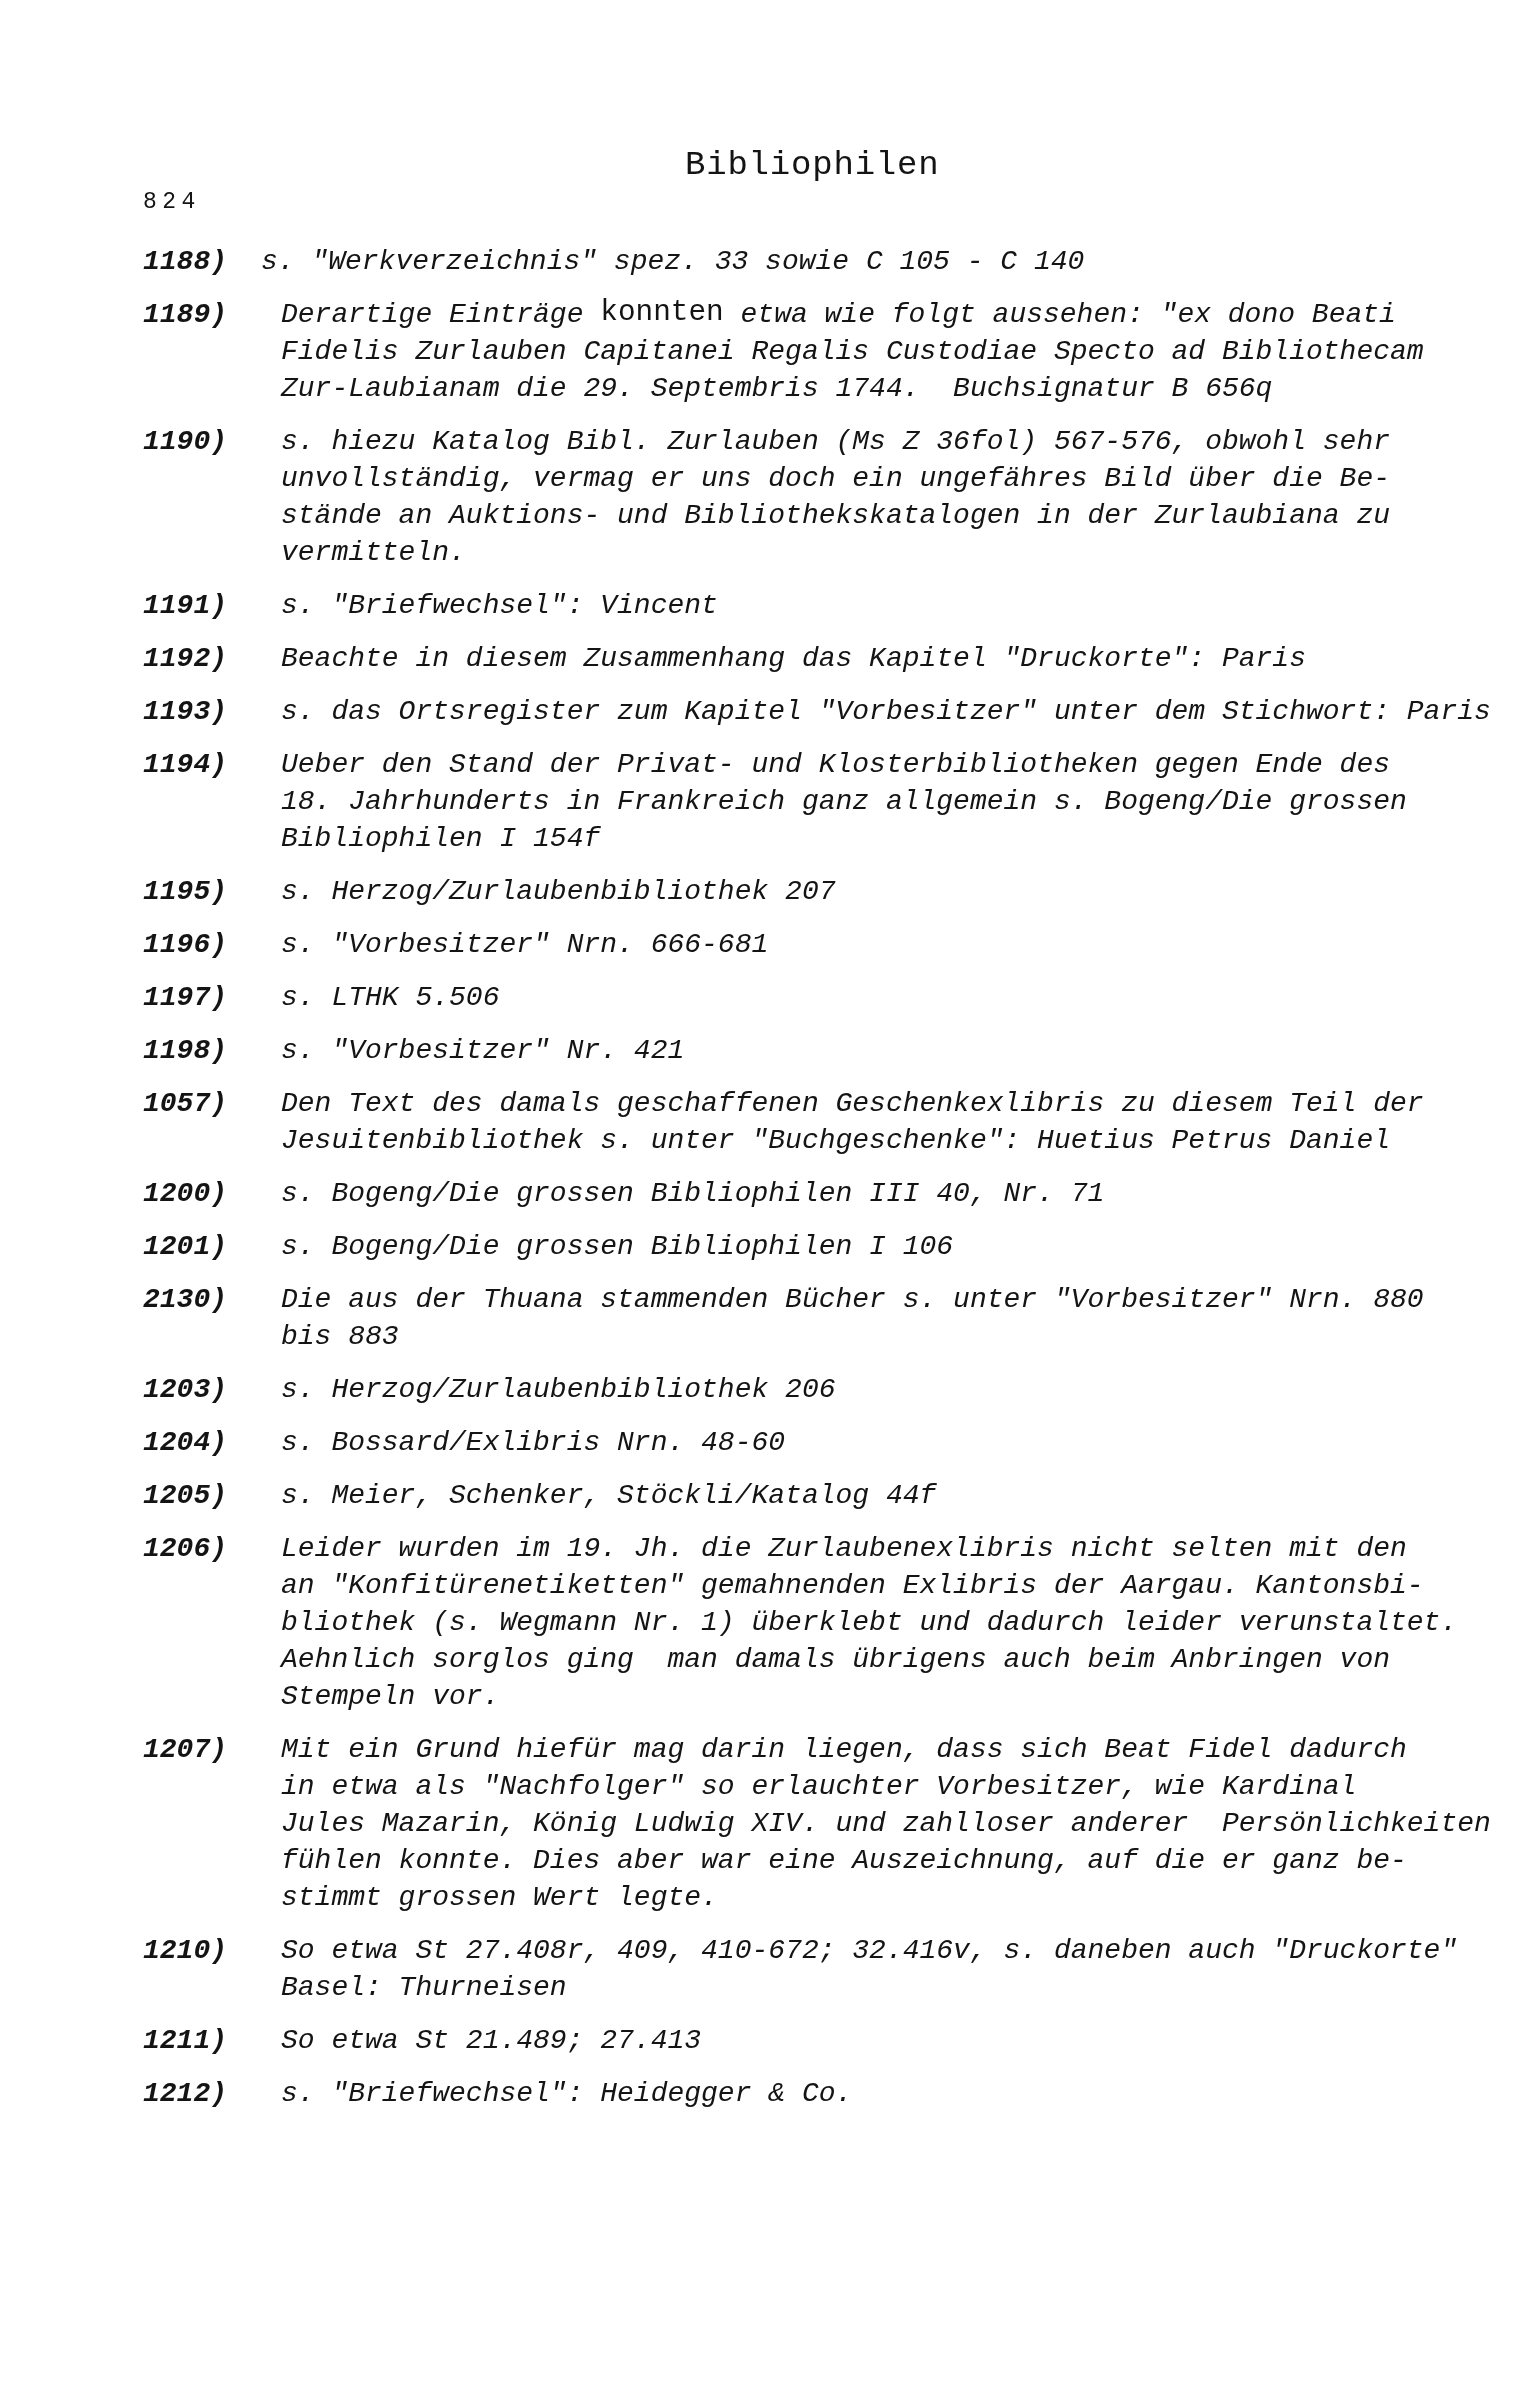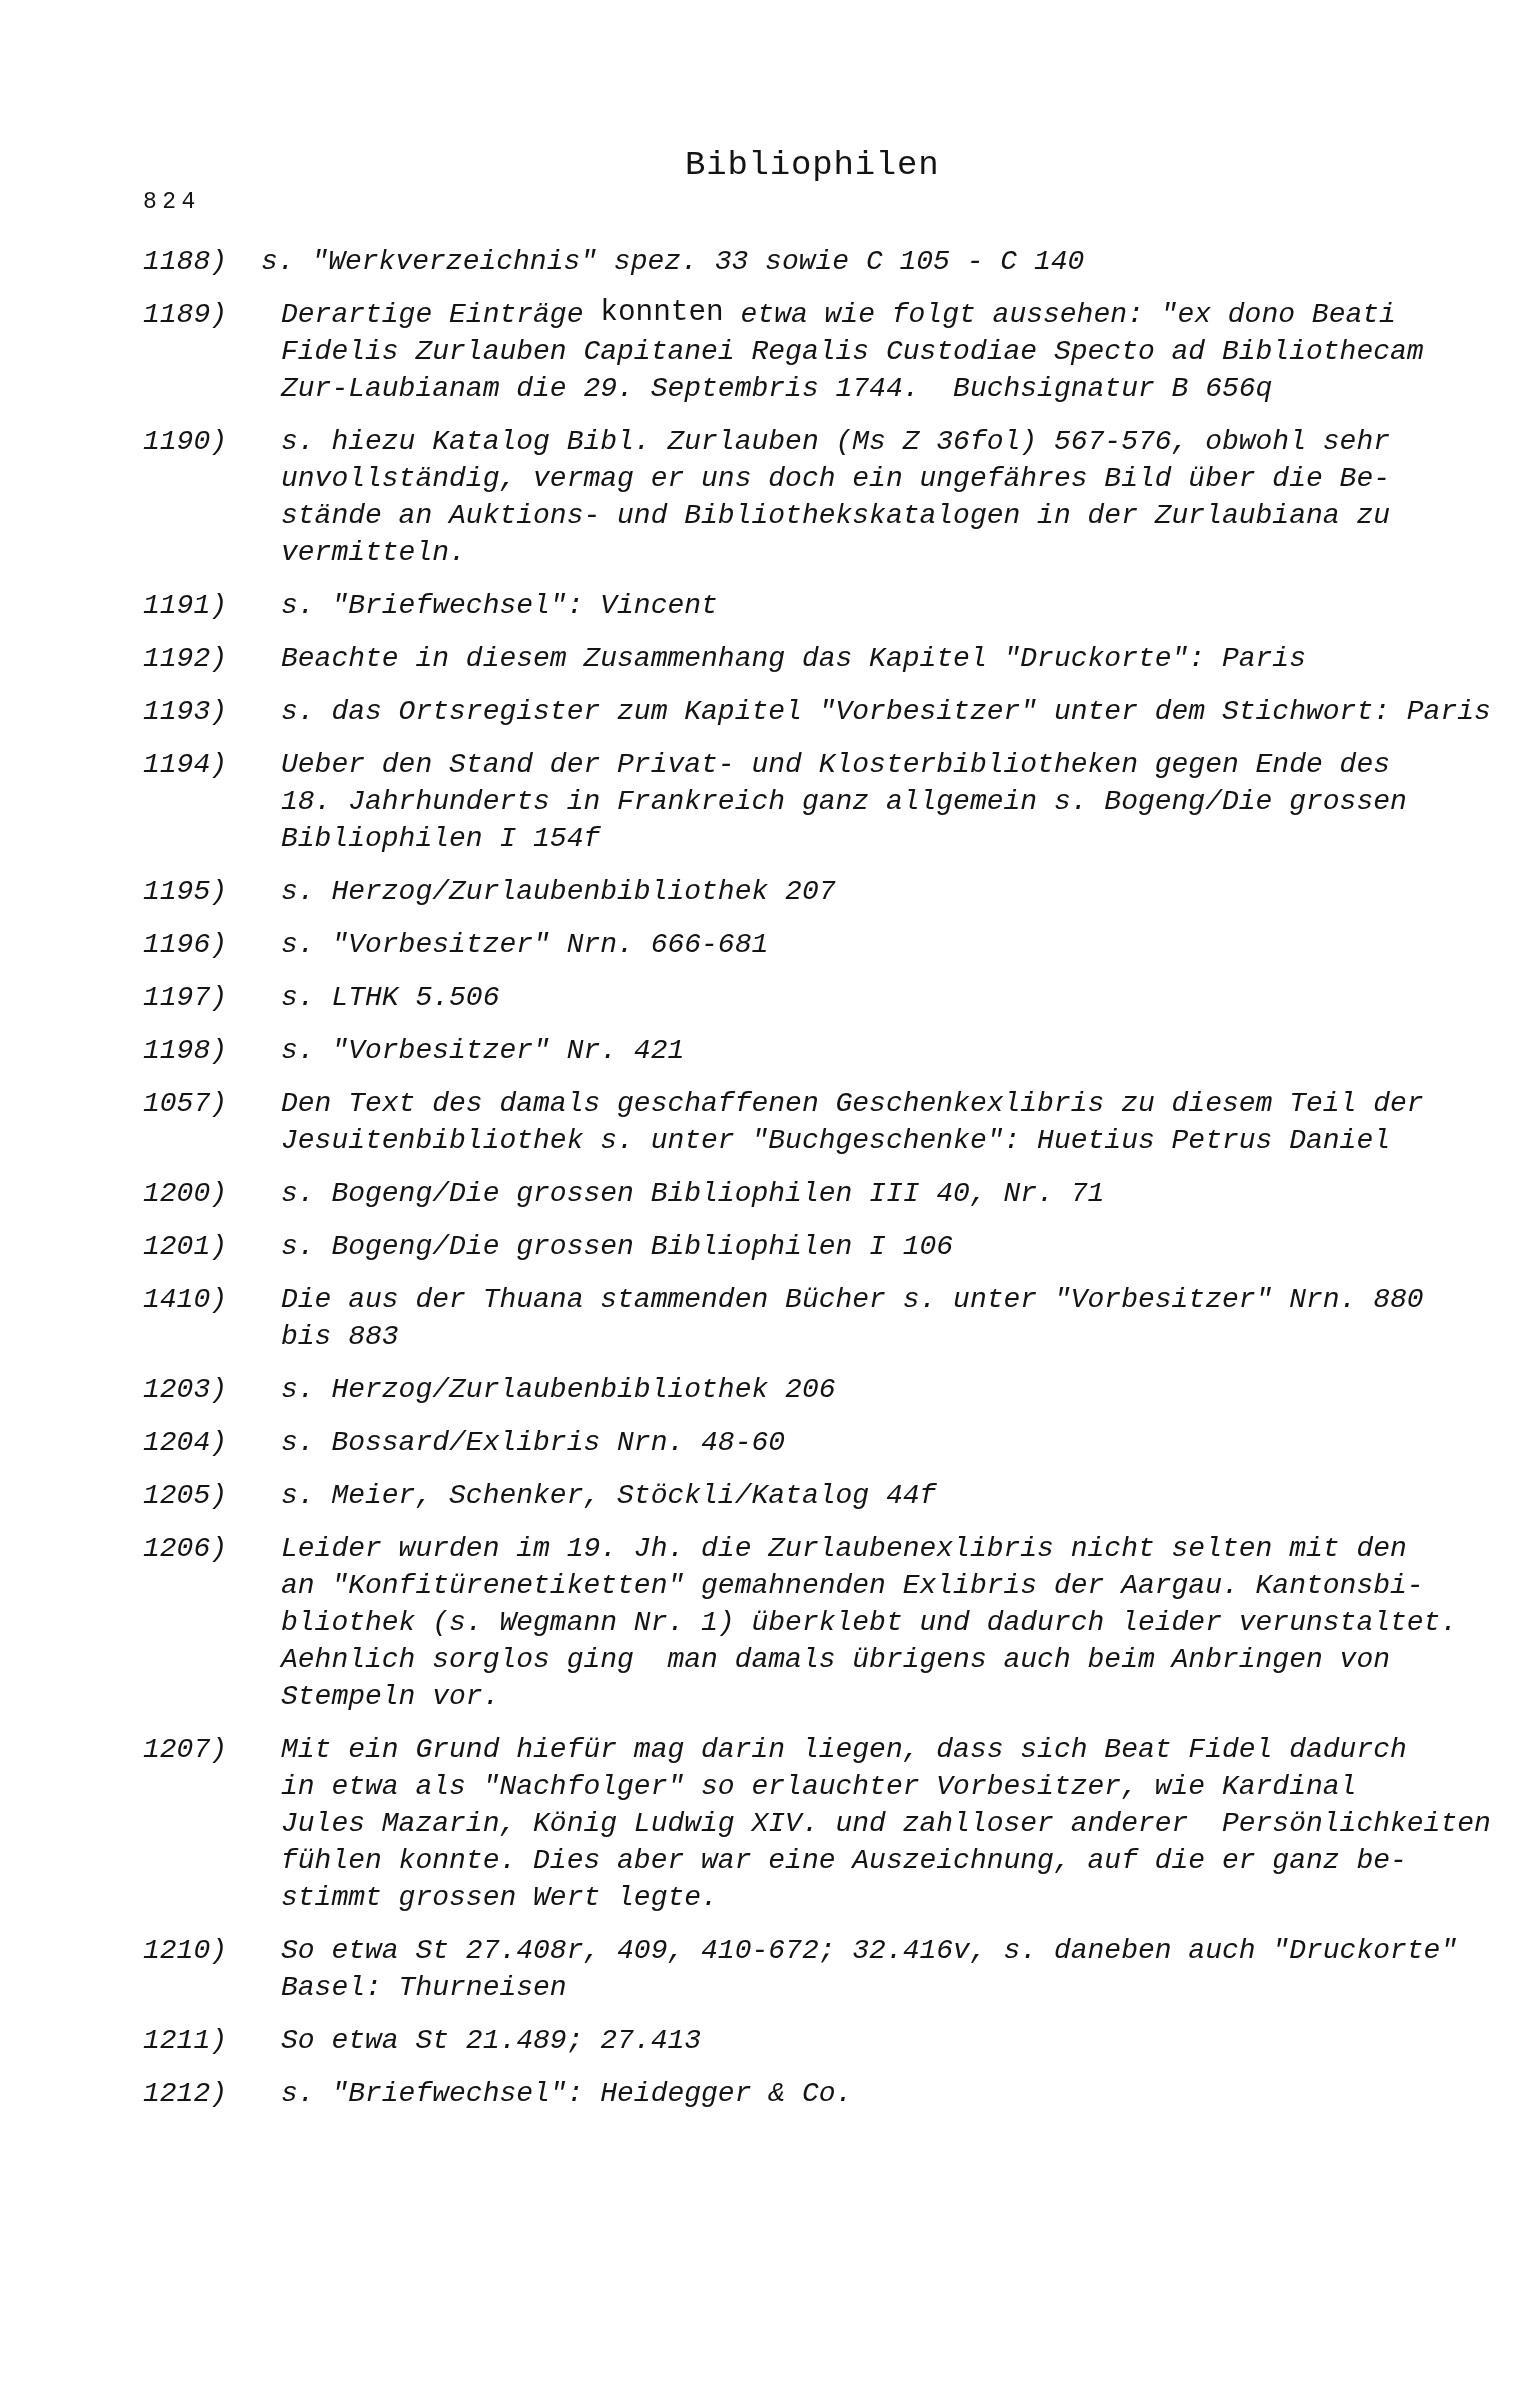--- a/index.html
+++ b/index.html
@@ -53,20 +53,21 @@
     display: flex;
     align-items: flex-start;
   }
   .note + .note {
     margin-top: 16px;
     gap: 20px;
   }
   .note .num {
     flex: 0 0 118px;
     white-space: pre;
+    font-weight: bold;
   }
   .note .text {
     flex: 1 1 auto;
   }
   .note .line {
     white-space: pre;
   }
   .upright {
     font-style: normal;
     font-size: 1.05em;
@@ -168,21 +169,21 @@
           <div class="line">s. Bogeng/Die grossen Bibliophilen III 40, Nr. 71</div>
         </div>
       </div>
       <div class="note">
         <span class="num">1201)</span>
         <div class="text">
           <div class="line">s. Bogeng/Die grossen Bibliophilen I 106</div>
         </div>
       </div>
       <div class="note">
-        <span class="num">1410)</span>
+        <span class="num">2130)</span>
         <div class="text">
           <div class="line">Die aus der Thuana stammenden Bücher s. unter "Vorbesitzer" Nrn. 880</div>
           <div class="line">bis 883</div>
         </div>
       </div>
       <div class="note">
         <span class="num">1203)</span>
         <div class="text">
           <div class="line">s. Herzog/Zurlaubenbibliothek 206</div>
         </div>

